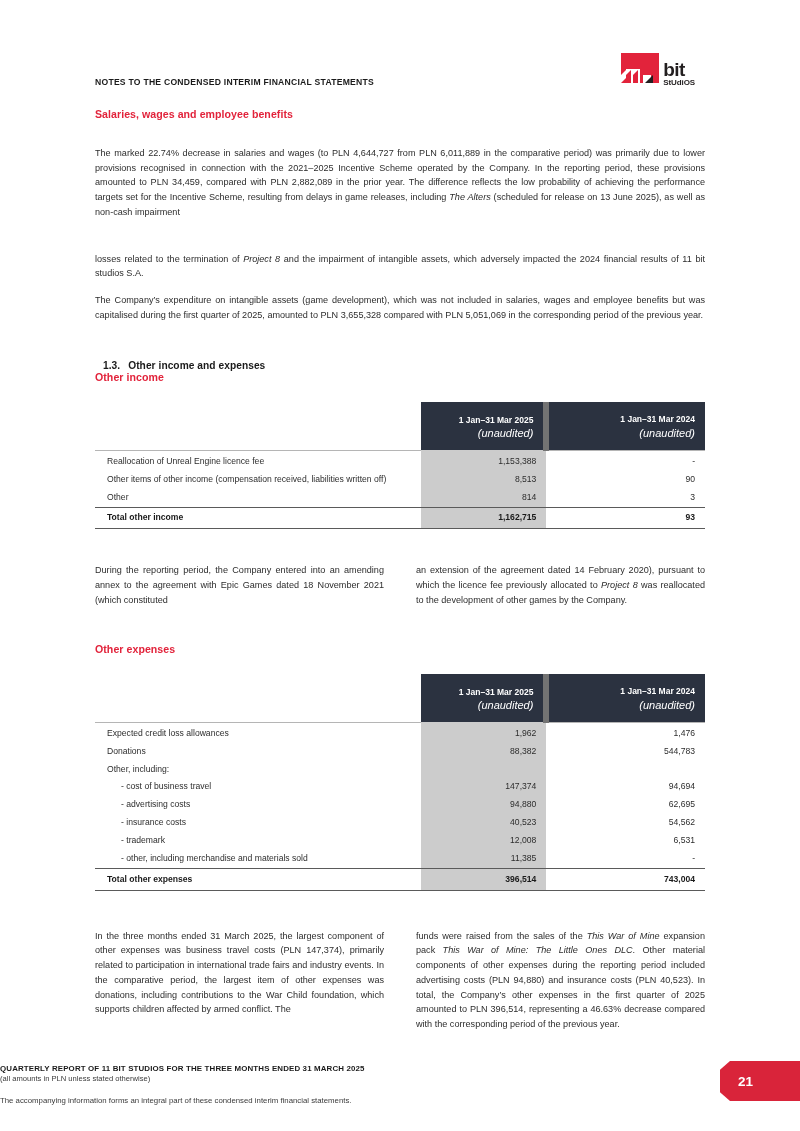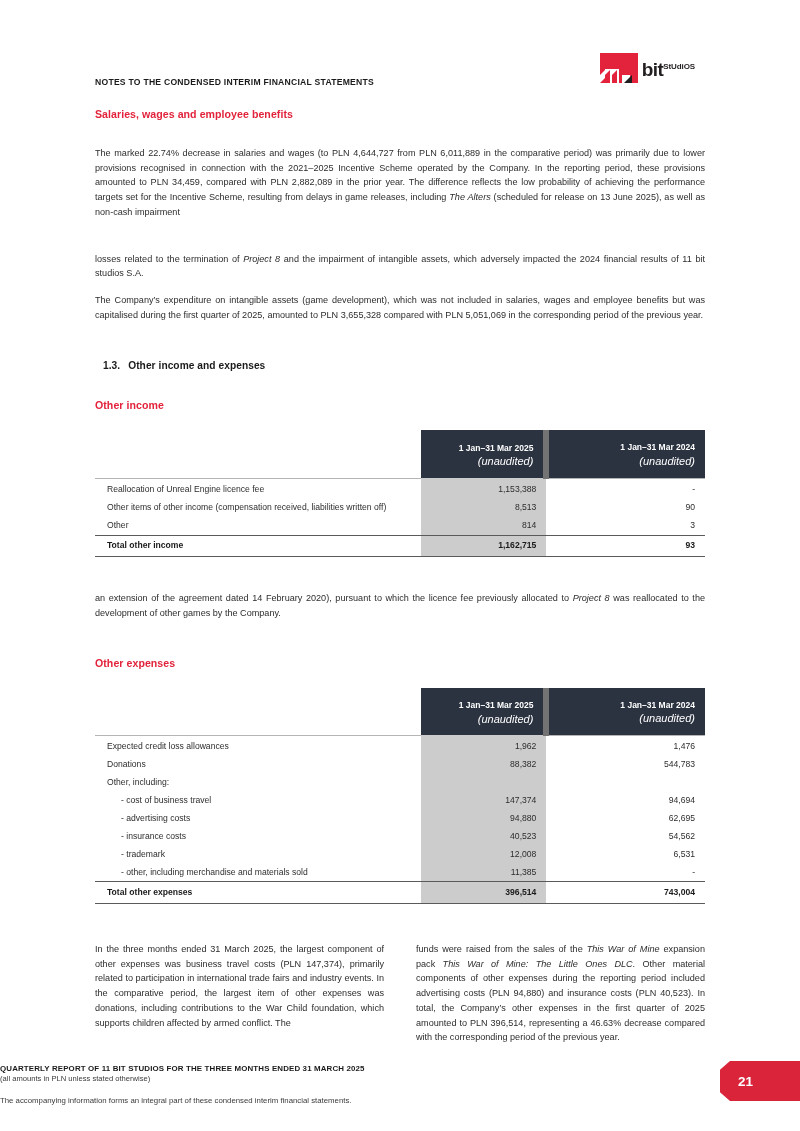--- a/index.html
+++ b/index.html
@@ -53,20 +53,21 @@
     position: relative;
     left: -10px;
   }
   .logo-mark {
     width: 38px;
     height: 36px;
     position: relative;
   }
   .logo-text {
     display: flex;
+    flex-direction: column;
     justify-content: flex-end;
     padding-top: 9px;
   }
   .logo-bit {
     font-size: 19px;
     font-weight: bold;
     letter-spacing: -0.6px;
     line-height: 0.85;
     color: #231f20;
   }
@@ -271,21 +272,21 @@
       <div class="col">
         <p class="body">losses related to the termination of <em>Project 8</em> and the impairment of intangible assets, which adversely impacted the 2024 financial results of 11 bit studios S.A.</p>
         <p class="body">The Company’s expenditure on intangible assets (game development), which was not included in salaries, wages and employee benefits but was capitalised during the first quarter of 2025, amounted to PLN 3,655,328 compared with PLN 5,051,069 in the corresponding period of the previous year.</p>
       </div>
     </div>
 
     <h3 class="section-heading" style="margin-top:38px;">
       <span class="num">1.3.</span><span>Other income and expenses</span>
     </h3>
 
-    <h2 class="red-heading" style="margin-top:28px;">Other income</h2>
+    <h2 class="red-heading" style="">Other income</h2>
 
     <table class="fin-table" style="margin-top:19px;">
       <colgroup>
         <col class="c-label">
           <col class="c-2025">
           <col class="c-2024">
       </colgroup>
       <thead>
         <tr>
           <th class="th-blank"></th>
@@ -318,20 +319,23 @@
         <tr class="total">
           <td class="label">Total other income</td>
           <td class="num shade">1,162,715</td>
           <td class="num">93</td>
         </tr>
       </tbody>
     </table>
 
     <div class="two-col" style="margin-top:34px;">
       <div class="col">
+        <p class="body">During the reporting period, the Company entered into an amending annex to the agreement with Epic Games dated 18 November 2021 (which constituted</p>
+      </div>
+      <div class="col">
         <p class="body">an extension of the agreement dated 14 February 2020), pursuant to which the licence fee previously allocated to <em>Project 8</em> was reallocated to the development of other games by the Company.</p>
       </div>
     </div>
 
     <h2 class="red-heading" style="margin-top:36px;">Other expenses</h2>
 
     <table class="fin-table" style="margin-top:19px;">
       <colgroup>
         <col class="c-label">
           <col class="c-2025">

